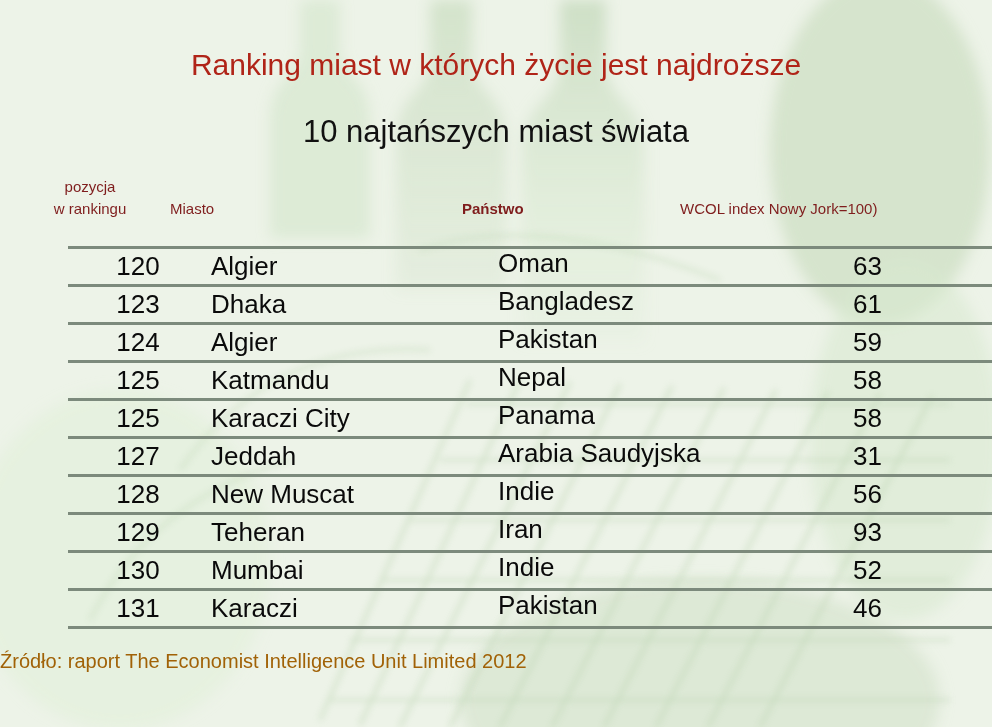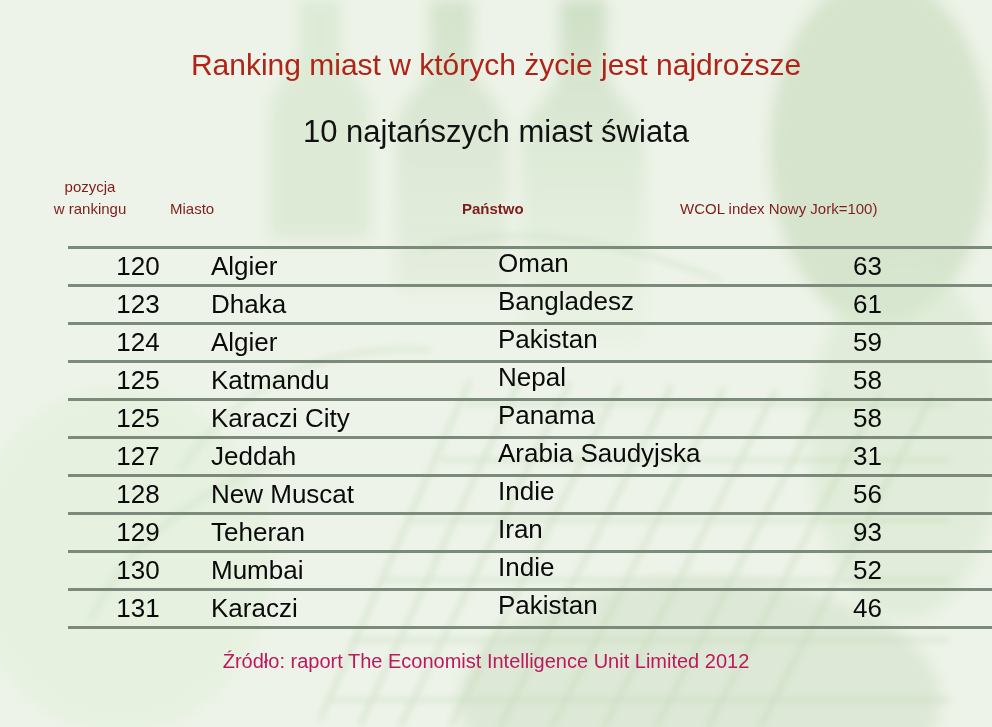--- a/index.html
+++ b/index.html
@@ -109,24 +109,24 @@
   .c-city  { left: 163px; text-align: left; }
   .c-state { left: 450px; text-align: left; top: -3px; }
   .c-index { left: 805px; text-align: left; }
 
   
   .source {
     position: absolute;
     left: 0;
     top: 648px;
     width: 972px;
-    text-align: center;
+    text-align: left;
     font-size: 20px;
     line-height: 26px;
-    color: #be185d;
+    color: #a16207;
     white-space: nowrap;
   }
 </style>
 </head>
 <body>
 
 <div id="slide">
 
   <div class="wm">
     <svg viewBox="0 0 992 727" xmlns="http://www.w3.org/2000/svg">

